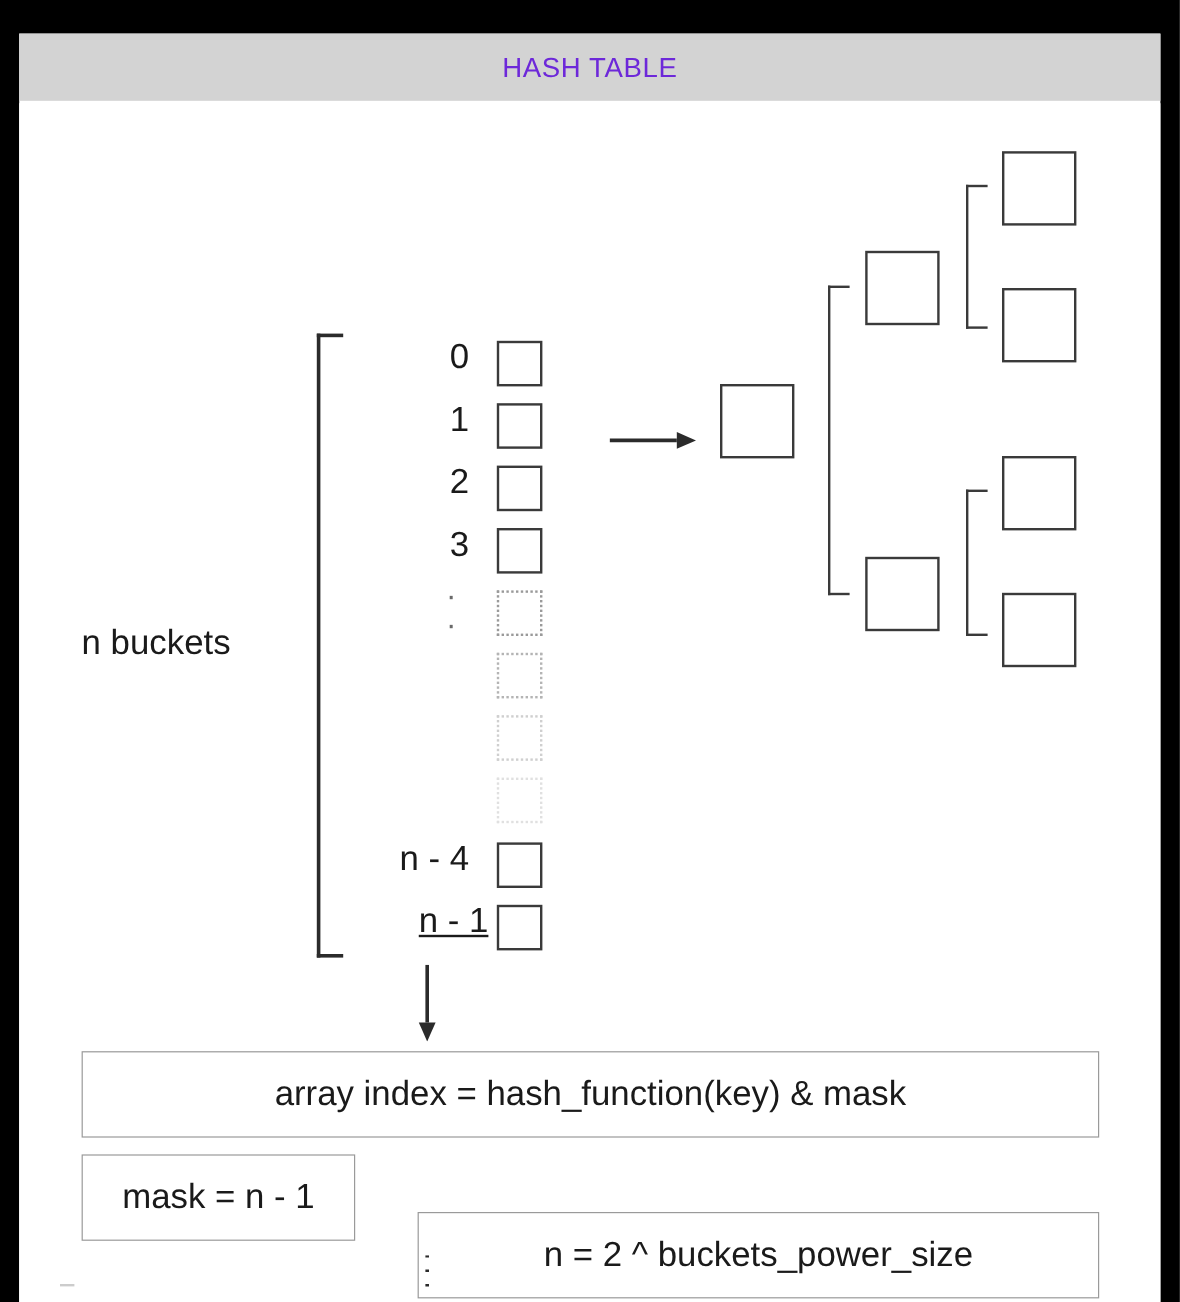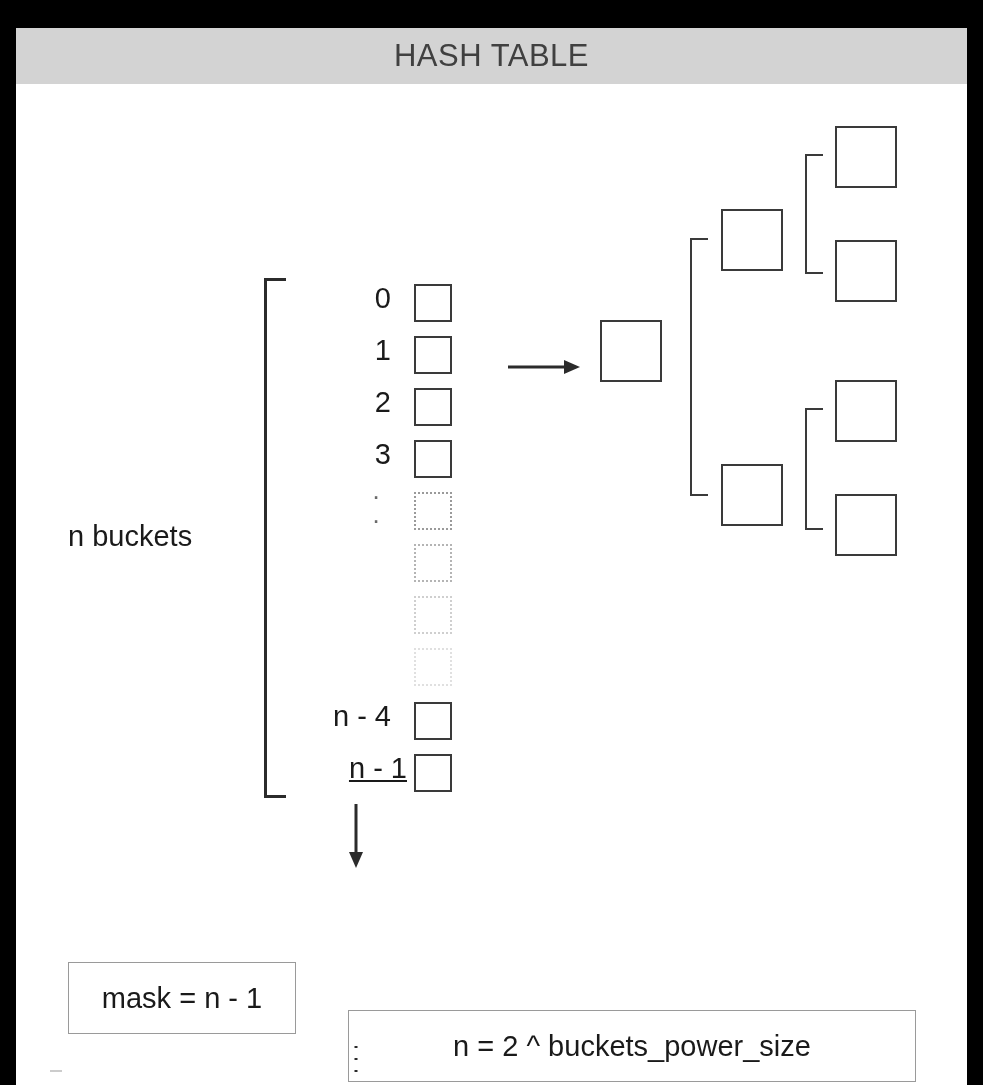--- a/index.html
+++ b/index.html
@@ -24,22 +24,22 @@
   #title-bar {
     position: absolute;
     left: 0; top: 0;
     width: 951px; height: 56px;
     background: #d3d3d3;
     display: flex;
     align-items: center;
     justify-content: center;
   }
   #title-bar .title-text {
-    font-size: 31px;
-    color: #404040;
+    font-size: 23px;
+    color: #6d28d9;
     letter-spacing: 0.5px;
   }
 
   
   #canvas {
     position: absolute;
     left: 0; top: 58px;
     width: 951px; height: 999px;
     background: #fff;
   }
@@ -206,20 +206,23 @@
     <div class="node" style="left:819px; top:40px; width:62px; height:62px;"></div>
     <div class="node" style="left:819px; top:154px; width:62px; height:62px;"></div>
     <div class="node" style="left:819px; top:294px; width:62px; height:62px;"></div>
     <div class="node" style="left:819px; top:408px; width:62px; height:62px;"></div>
 
     <svg id="arrow-v" viewBox="0 0 40 64">
       <line x1="20" y1="0" x2="20" y2="48" stroke="#2b2b2b" stroke-width="3"></line>
       <polygon points="13,48 27,48 20,64" fill="#2b2b2b"></polygon>
     </svg>
 
+    <div class="fbox" id="formula-index">
+      <span>array index = hash_function(key) &amp; mask</span>
+    </div>
     <div class="fbox" id="formula-mask">
       <span>mask = n - 1</span>
     </div>
     <div class="fbox" id="formula-n">
       <span>n = 2 ^ buckets_power_size</span>
     </div>
 
     <svg id="arrow-v2" viewBox="0 0 40 40">
       <line x1="20" y1="0" x2="20" y2="26" stroke="#2b2b2b" stroke-width="3" stroke-dasharray="2 10"></line>
     </svg>

